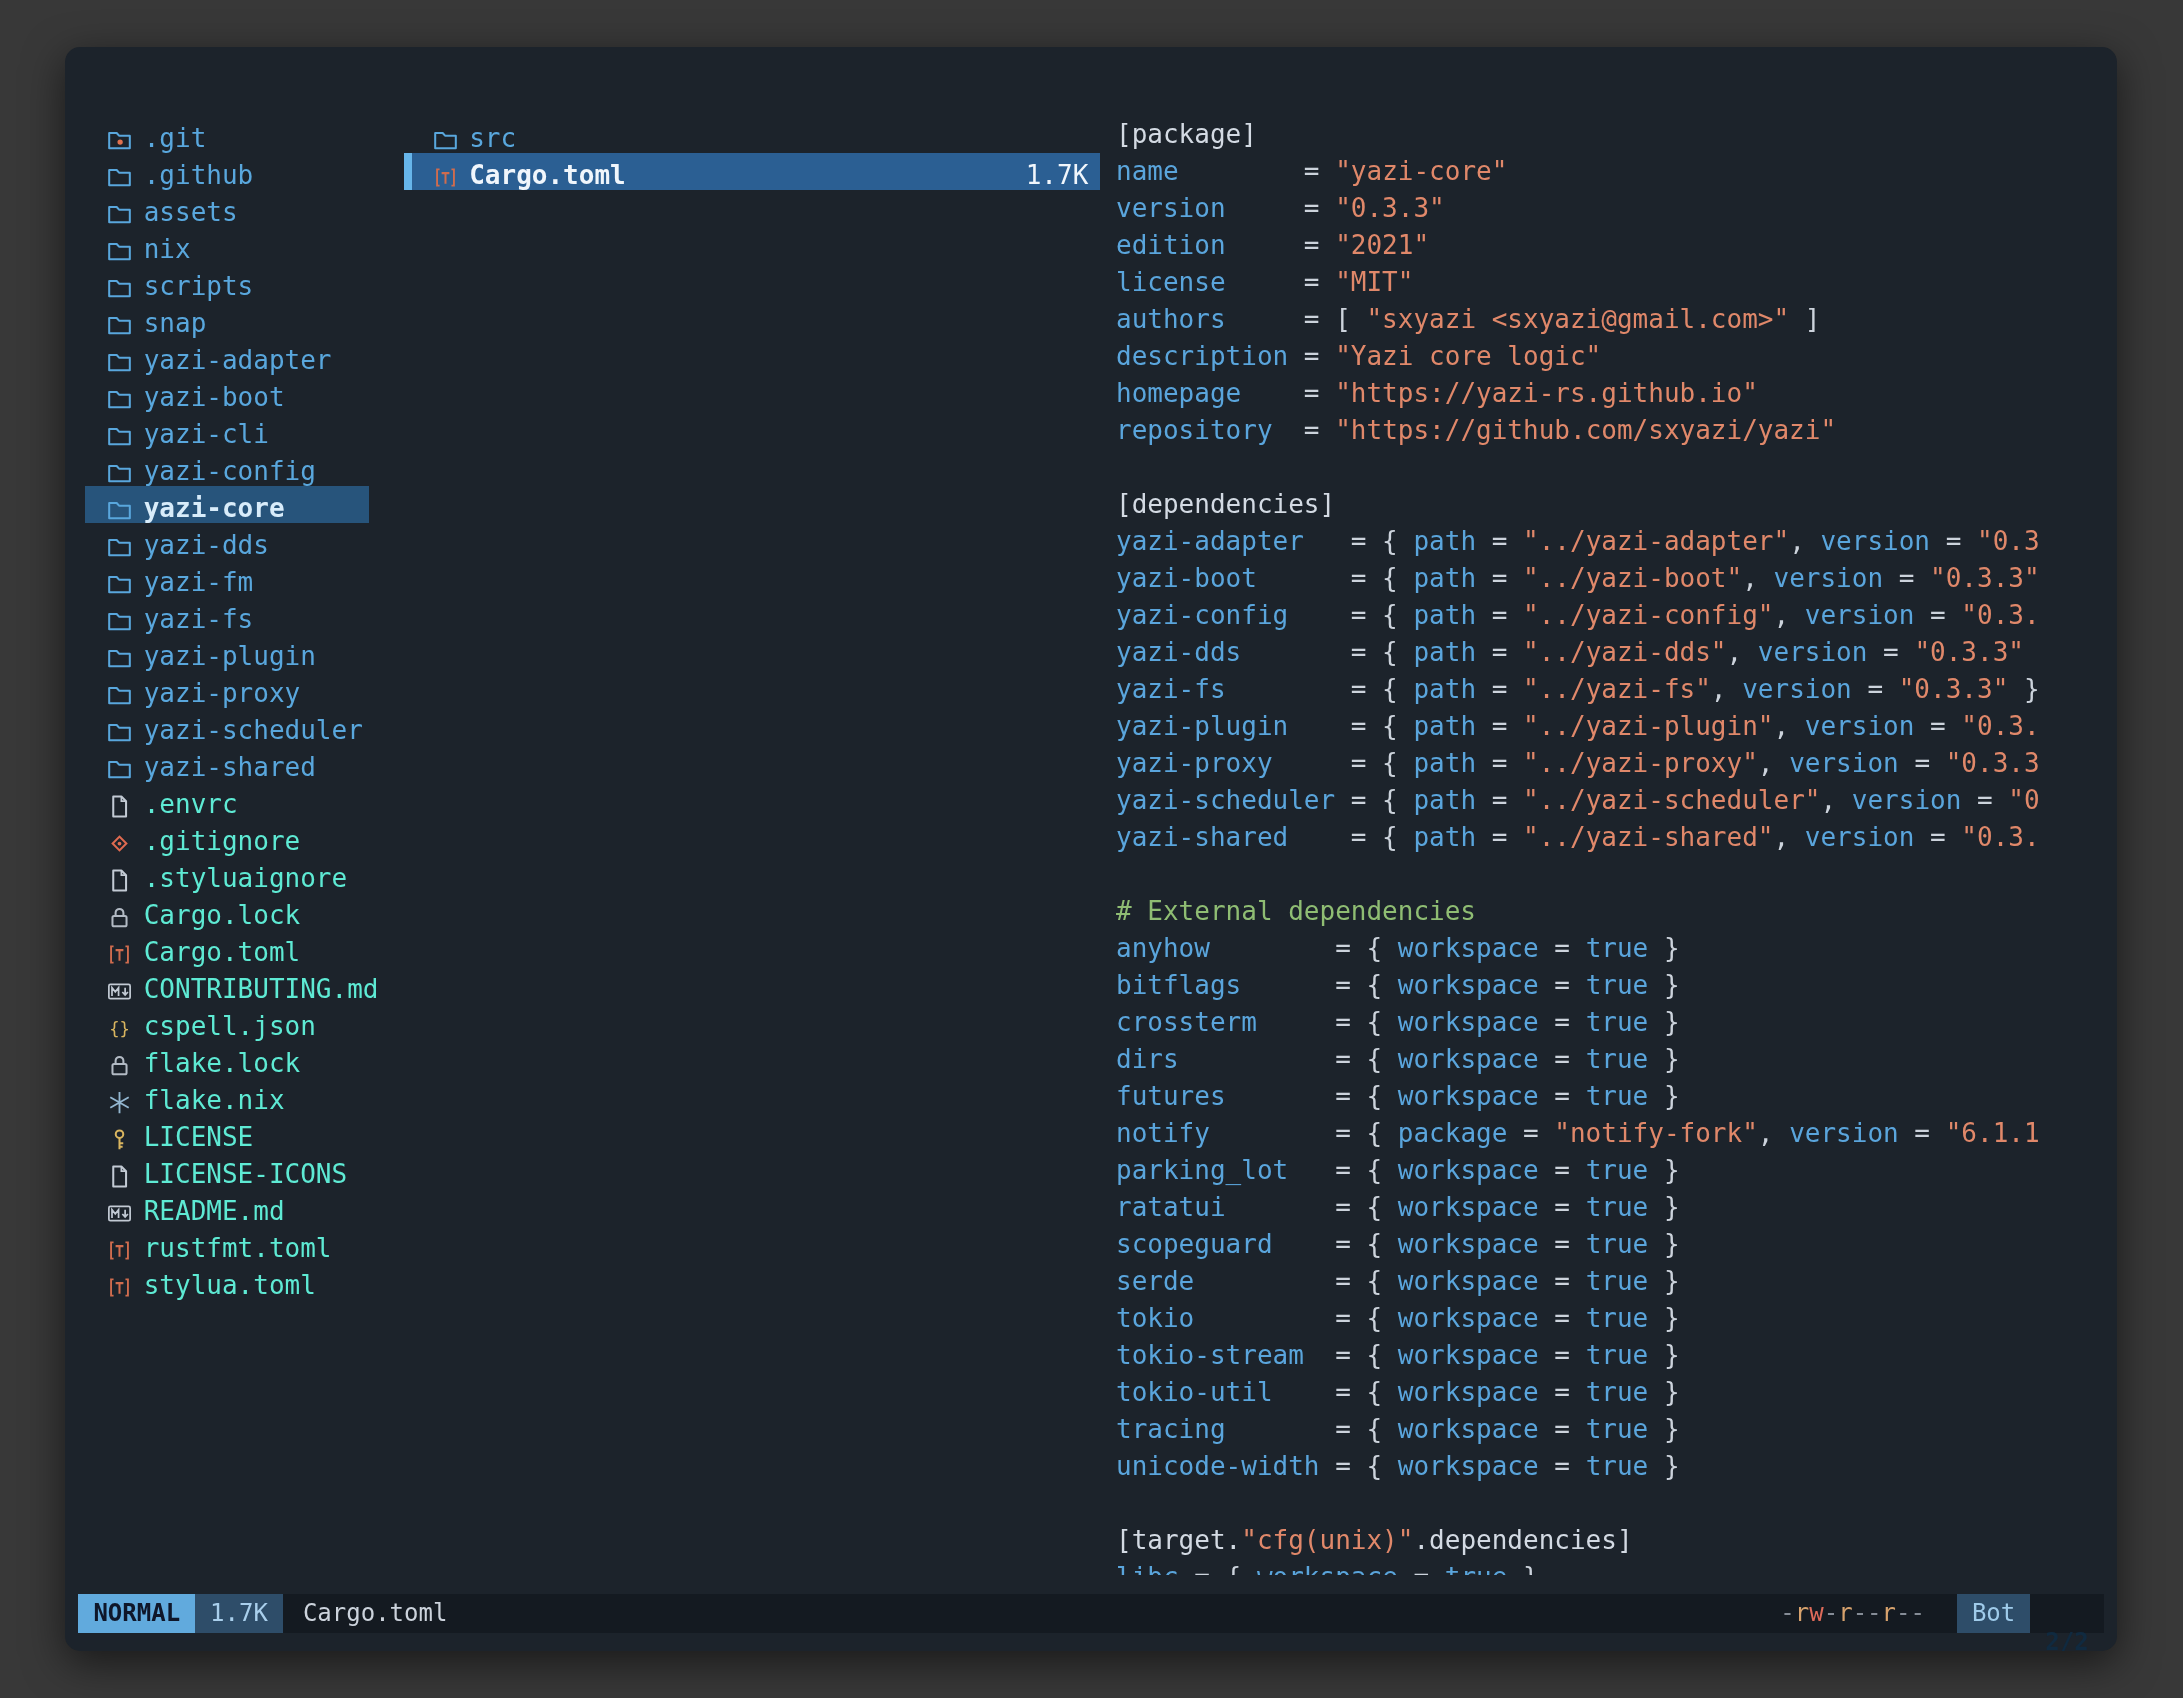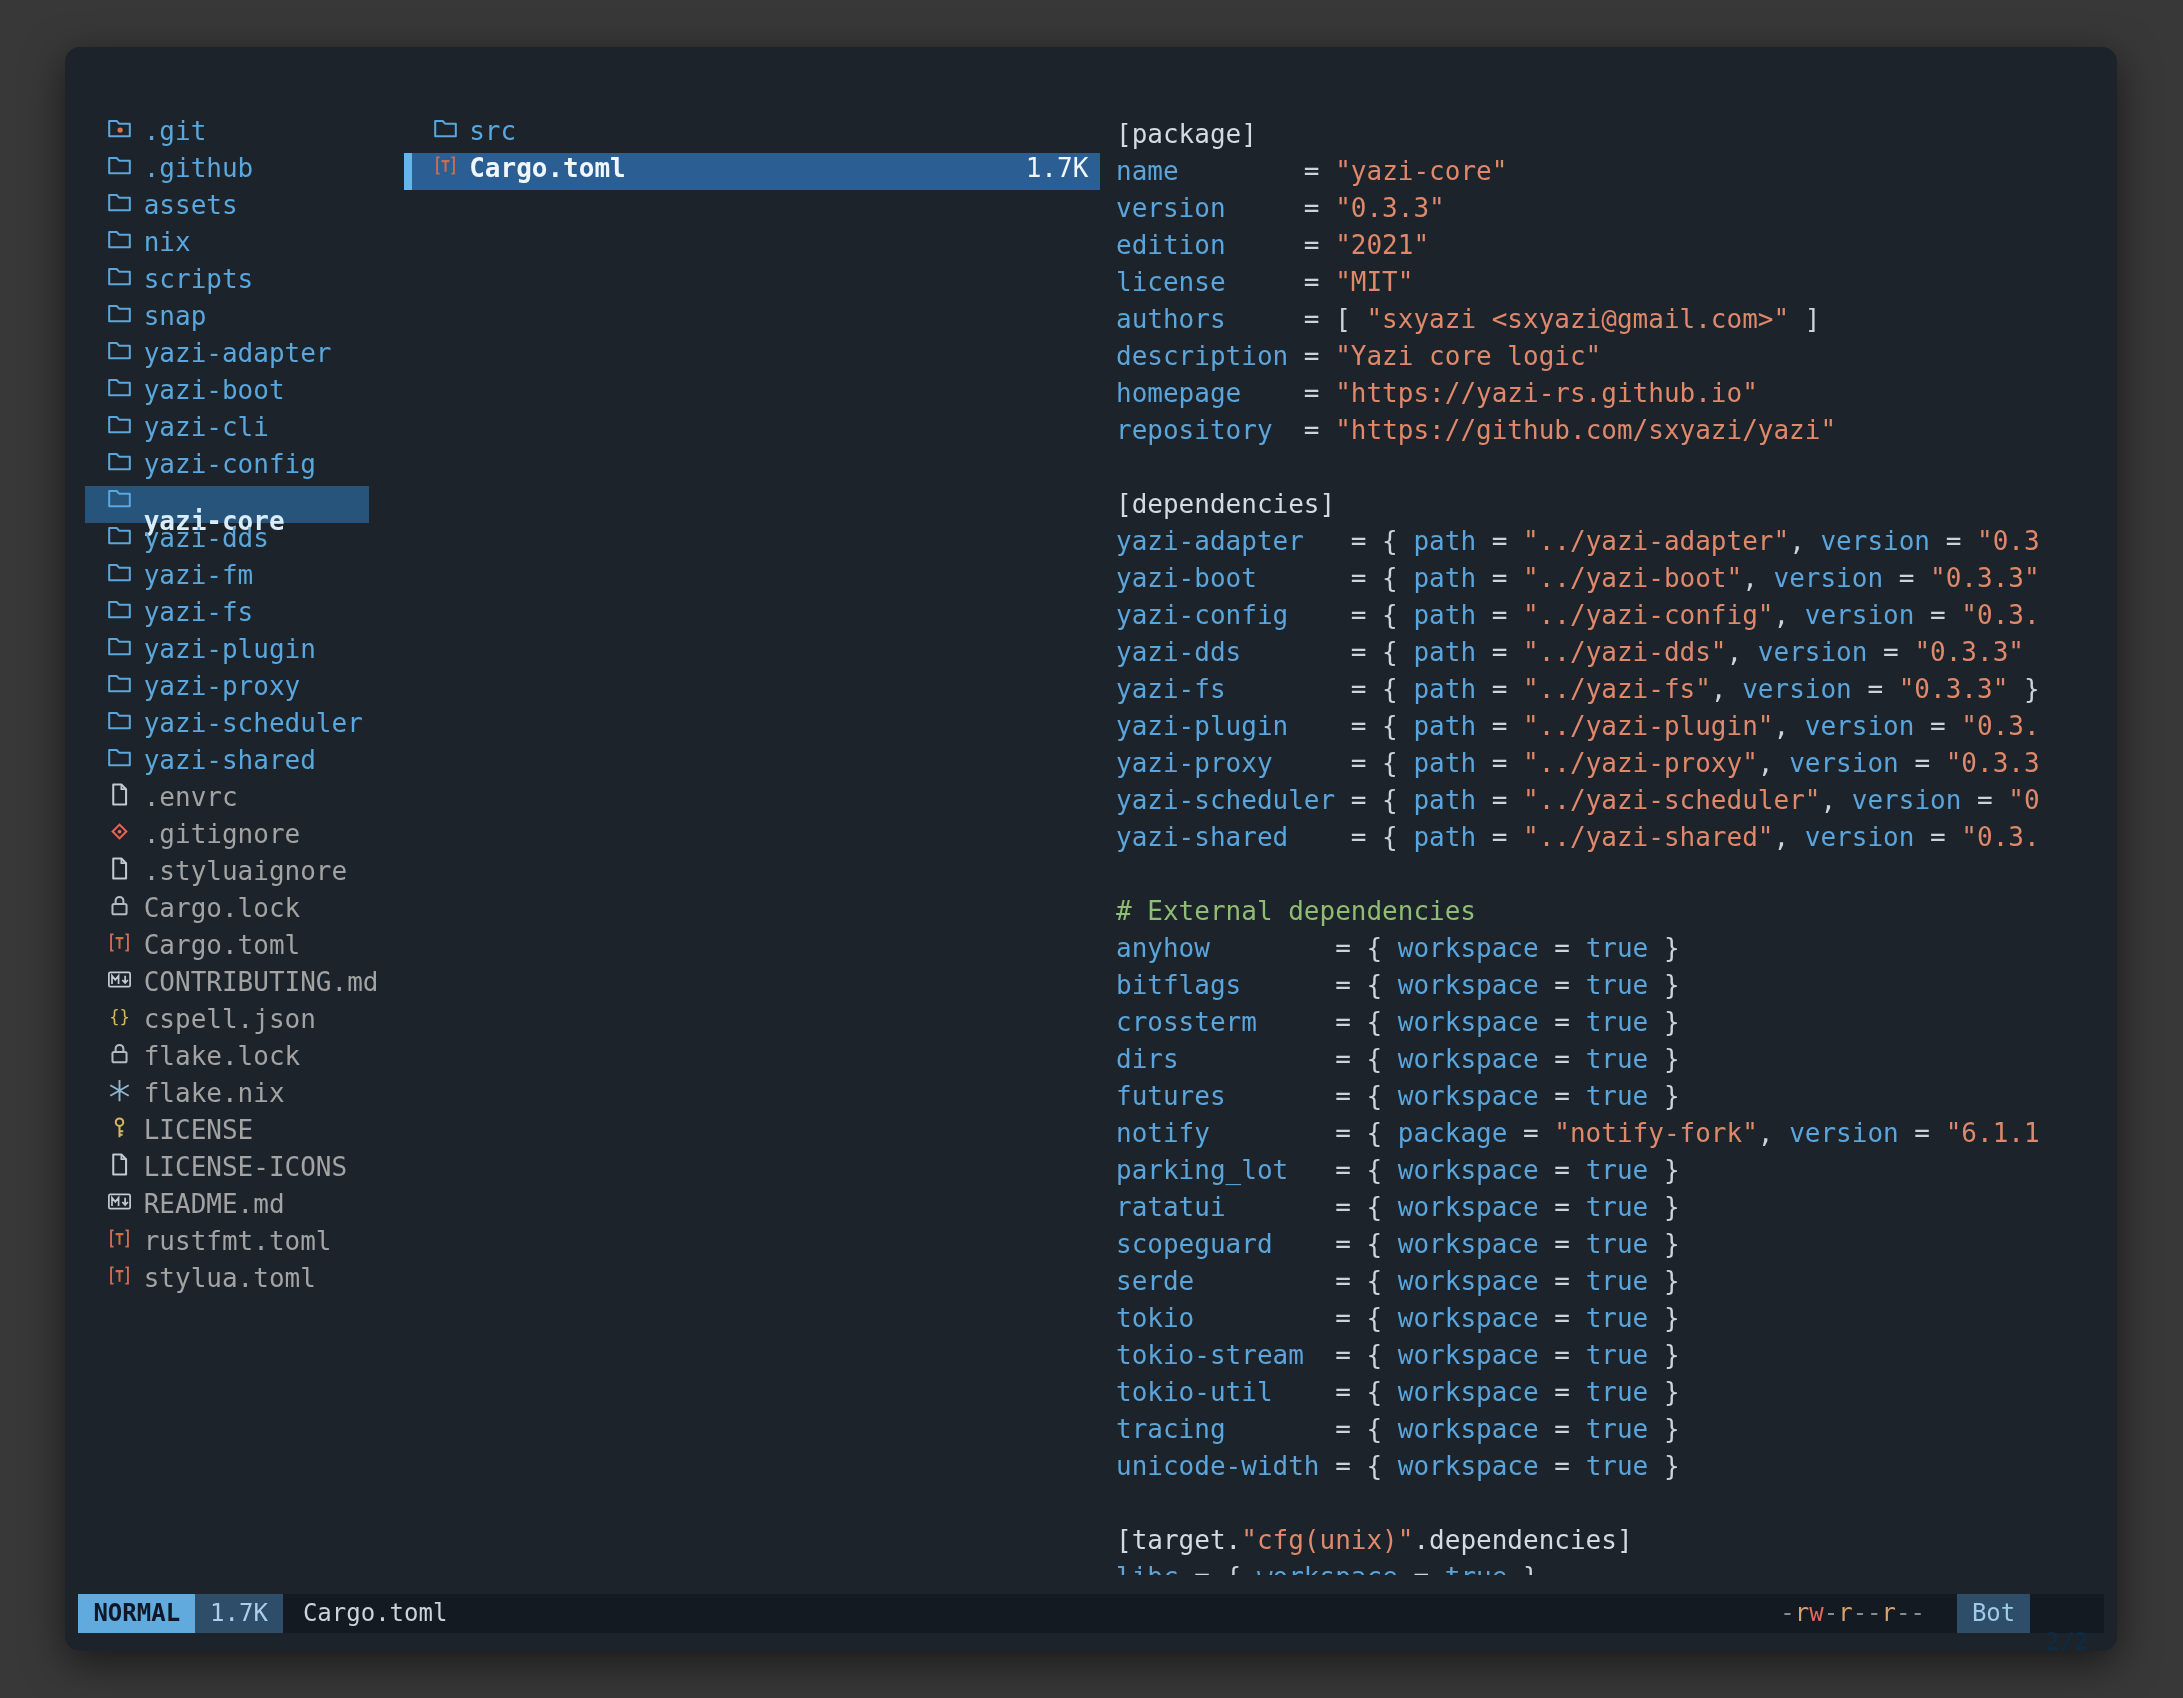--- a/index.html
+++ b/index.html
@@ -15,30 +15,30 @@
     background:#1c232b; border-radius:15px;
     box-shadow:0 11.7px 40px rgba(0,0,0,.55);
     overflow:hidden;
   }
   .pane { position:absolute; top:69px; }
   .pane-left  { left:20px;  width:284px; }
   .pane-mid   { left:339px; width:696px; }
   .pane-right { left:1051px; width:967px; bottom:76px; overflow:hidden; }
 
   .row {
-    height:37px; display:flex; align-items:flex-start;
+    height:37px; display:flex; align-items:flex-end;
     font-size:26px; color:#c7ced8; white-space:pre;
     position:relative;
   }
   .pane-left .row { padding-left:22px; padding-right:5px; }
   .pane-mid  .row { padding-left:28.5px; padding-right:11.7px; }
   .row .icon { display:inline-flex; width:25px; height:25px; margin-right:11.7px; flex:none; }
   .row .icon svg { width:100%; height:100%; }
   .row.dir .label { color:#59a7dd; }
-  .row.file .label { color:#a3a3a3; }
+  .row.file .label { color:#5eead4; }
   .row .size { margin-left:auto; color:#f0f6fc; }
 
   .pane-left .row.selected { background:#27547b; }
   .pane-left .row.selected .label { color:#d8ecfa; font-weight:700;margin-top:20px; }
 
   .pane-mid .row.selected { background:#2b5f93; }
   .pane-mid .row.selected::before {
     content:""; position:absolute; left:0; top:0; bottom:0; width:7.6px; background:#66b5ea;
   }
   .pane-mid .row.selected .label { color:#f0f6fc; font-weight:700; }

